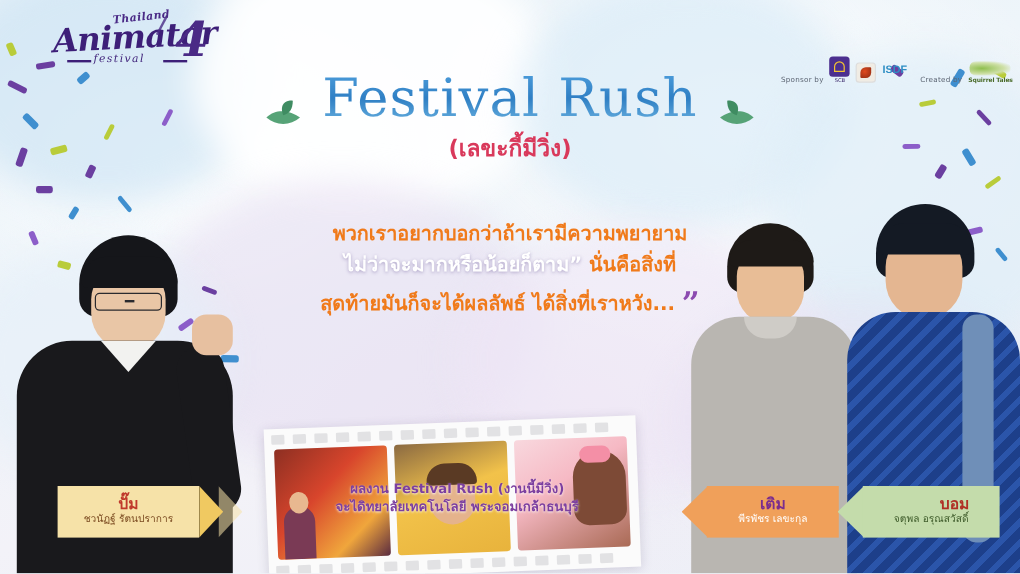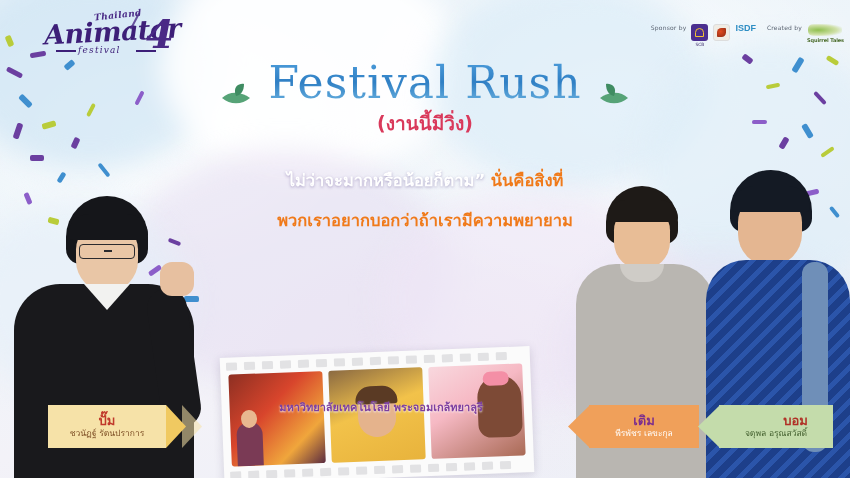--- a/index.html
+++ b/index.html
@@ -40,21 +40,21 @@
     font-style:italic; font-weight:bold; font-family:"DejaVu Serif",serif;
   }
   #logo .lg-festival {
     position:absolute; left:42px; top:37px; font-size:9px; color:#3d1f78;
     font-style:italic; letter-spacing:1.2px; font-family:"DejaVu Serif",serif;text-align:right;
   }
   #logo .lg-rule { position:absolute; top:42px; height:1.5px; background:#3d1f78; }
 
   
   #sponsors {
-    position:absolute; right:6px; top:24px; display:flex; align-items:flex-start; gap:5px;
+    position:absolute; right:6px; top:47px; display:flex; align-items:flex-end; gap:5px;
   }
   #sponsors .sp-label { font-size:6px; color:#5b6472; letter-spacing:.2px; }
   .sp-badge { width:17px; height:17px; border-radius:3px; display:flex;
               align-items:center; justify-content:center; }
   .sp-cap { font-size:4.4px; color:#3b2a6b; text-align:center; letter-spacing:-.1px; }
   .sp-item { display:flex; flex-direction:column; align-items:center; gap:1px; }
 
   
   #title-block { position:absolute; left:0; right:0; top:60px; text-align:center; }
   #festival-title {
@@ -239,30 +239,34 @@
       <svg class="leaf-deco" style="left:-48px;top:22px;" viewBox="0 0 34 26">
         <path d="M2 16 C10 8, 22 10, 30 16 C22 23, 10 23, 2 16 Z" fill="#56a377"></path>
         <path d="M16 14 C12 4, 20 1, 24 2 C24 9, 21 13, 16 14 Z" fill="#3f8c62"></path>
       </svg>
       <span id="festival-title">Festival Rush</span>
       <svg class="leaf-deco" style="right:-48px;top:22px;transform:scaleX(-1);" viewBox="0 0 34 26">
         <path d="M2 16 C10 8, 22 10, 30 16 C22 23, 10 23, 2 16 Z" fill="#56a377"></path>
         <path d="M16 14 C12 4, 20 1, 24 2 C24 9, 21 13, 16 14 Z" fill="#3f8c62"></path>
       </svg>
     </div>
-    <div id="thai-sub">(งานนี้มีวิ่ง)</div>
+    <div id="thai-sub">(เลขะกี้มีวิ่ง)</div>
   </div>
 
   <div id="quote">
+    <div class="q-line" style="margin-top:14px;">
+      <span class="q-orange">พวกเราอยากบอกว่าถ้าเรามีความพยายาม</span>
+    </div>
     <div class="q-line">
       <span class="q-white">ไม่ว่าจะมากหรือน้อยก็ตาม”</span>
       <span class="q-orange">นั่นคือสิ่งที่</span>
     </div>
-    <div class="q-line" style="margin-top:14px;">
-      <span class="q-orange">พวกเราอยากบอกว่าถ้าเรามีความพยายาม</span>
+    <div class="q-line">
+      <span class="q-orange">สุดท้ายมันก็จะได้ผลลัพธ์ ได้สิ่งที่เราหวัง...</span>
+      <span class="q-mark">”</span>
     </div>
   </div>
 
   <div id="filmstrip">
     <div class="perf-row" style="top:2px;">
       <div class="perf"></div>
       <div class="perf"></div>
       <div class="perf"></div>
       <div class="perf"></div>
       <div class="perf"></div>
@@ -306,21 +310,22 @@
       <div class="perf"></div>
       <div class="perf"></div>
       <div class="perf"></div>
       <div class="perf"></div>
       <div class="perf"></div>
       <div class="perf"></div>
     </div>
   </div>
 
   <div id="caption">
-    <div class="cap2">มหาวิทยาลัยเทคโนโลยี พระจอมเกล้ทยาลุรี</div>
+    <div class="cap1">ผลงาน Festival Rush (งานนี้มีวิ่ง)</div>
+    <div class="cap2">จะไดิทยาลัยเทคโนโลยี พระจอมเกล้าธนบุรี</div>
   </div>
 
   <div class="nametag" style="left:48px;top:405px;width:118px;background:#f6e2a8;z-index:8;">
     <span class="nick" style="color:#c0392b;">ปั๊ม</span>
     <span class="full" style="color:#7a4a20;">ชวนัฏฐ์ รัตนปราการ</span>
   </div>
   <div class="tag-arrow" style="left:166px;top:405px;background:#f0c961;clip-path:polygon(0 0,100% 50%,0 100%);z-index:8;"></div>
   <div class="tag-arrow" style="left:182px;top:405px;width:20px;background:rgba(246,226,168,.55);clip-path:polygon(0 0,100% 50%,0 100%);z-index:7;"></div>
 
   <div class="tag-arrow" style="left:568px;top:405px;width:22px;background:#f0a05a;clip-path:polygon(100% 0,100% 100%,0 50%);z-index:8;"></div>

